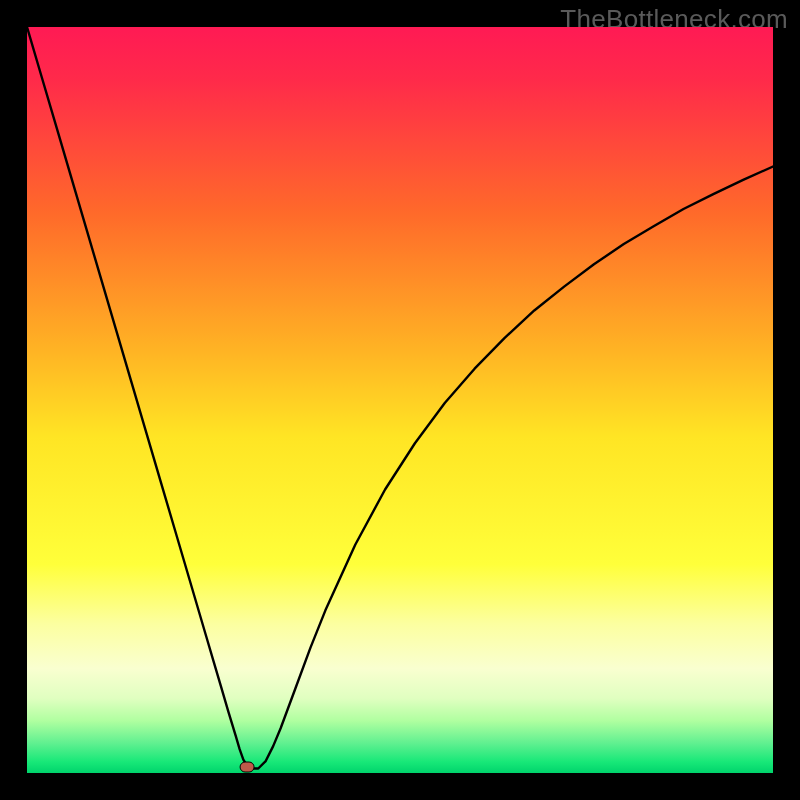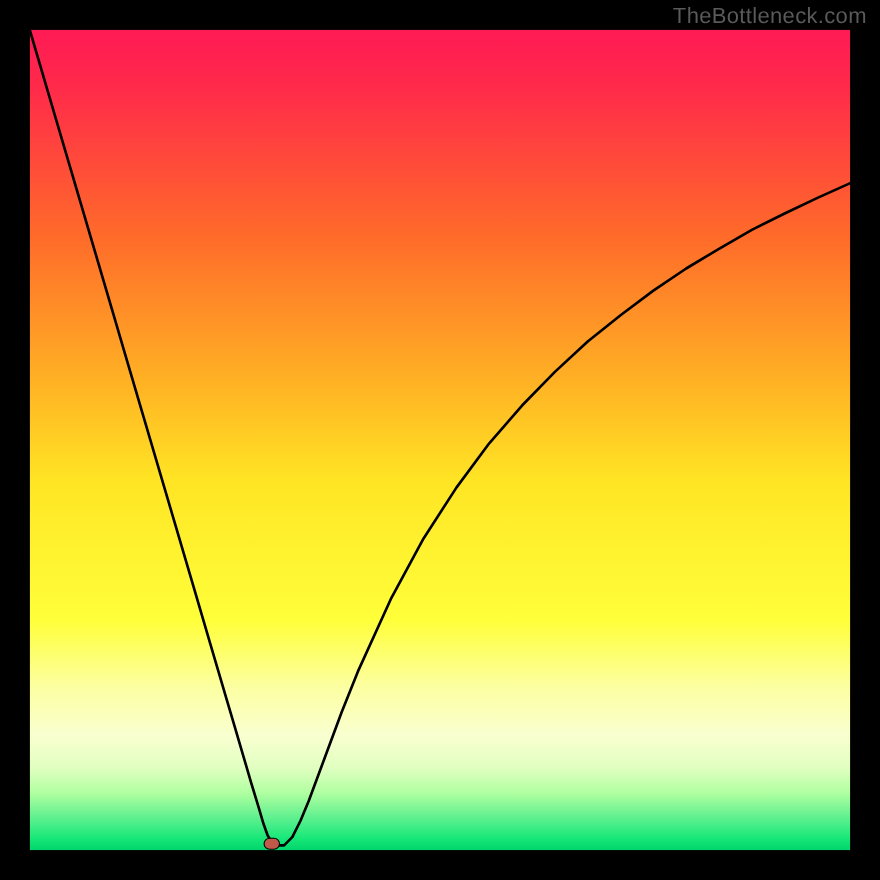--- a/index.html
+++ b/index.html
@@ -14,21 +14,21 @@
     position: relative;
     width: 800px;
     height: 800px;
     background: #000;
   }
   .watermark {
     position: absolute;
     top: 4px;
     right: 12px;
     color: #5a5a5a;
-    font-size: 20px;
+    font-size: 26px;
     font-weight: 500;
     letter-spacing: 0.3px;
   }
   .plot-frame {
     position: absolute;
     left: 27px;
     top: 27px;
     width: 746px;
     height: 746px;
   }

